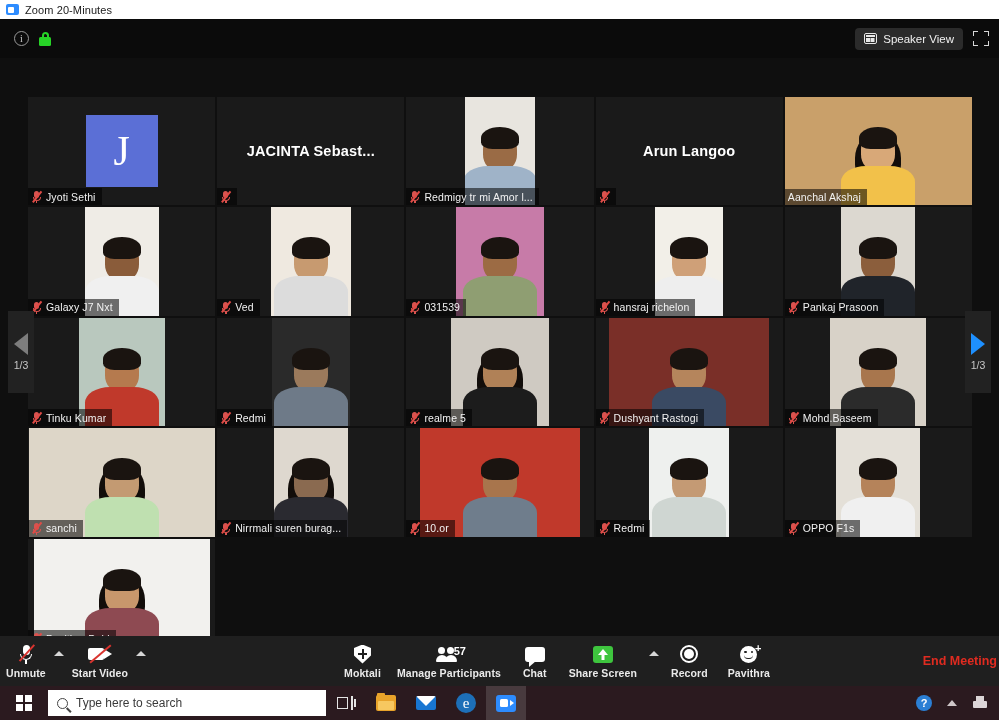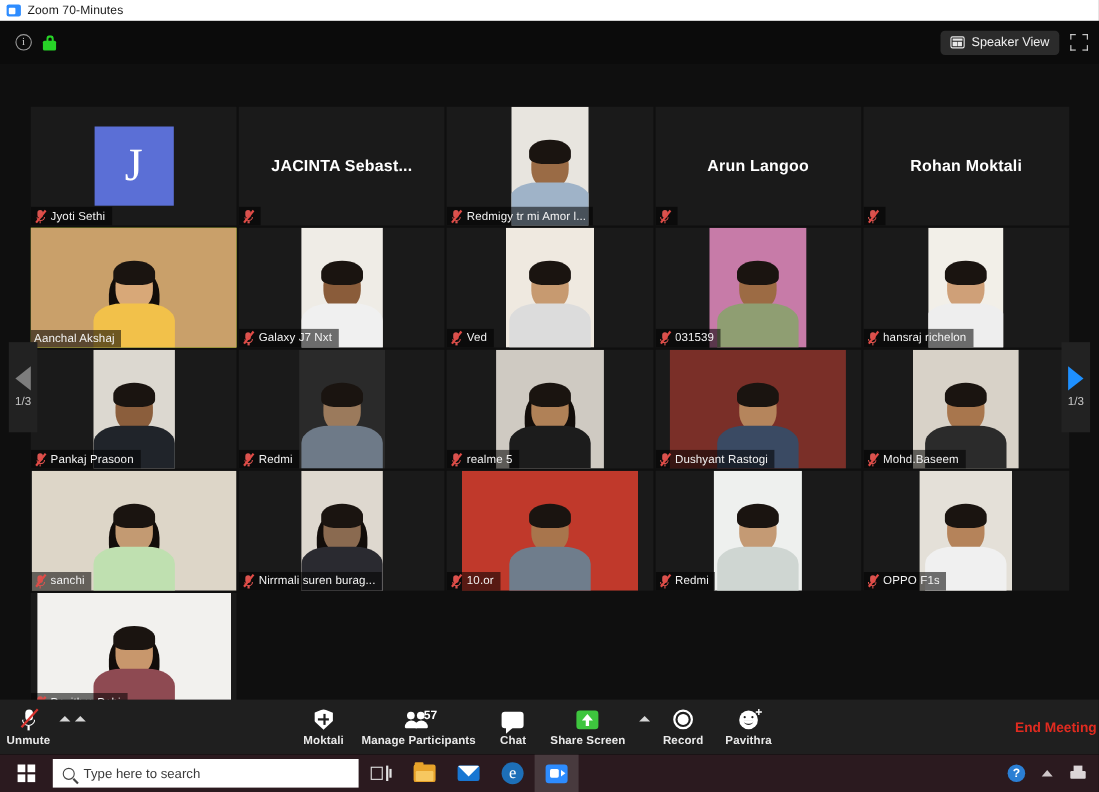--- a/index.html
+++ b/index.html
@@ -474,21 +474,21 @@
   .chev-up { width:0;height:0; border-left:5px solid transparent; border-right:5px solid transparent; border-bottom:6px solid #cfc7c9;}
   .print-ico { width:14px; height:14px; position:relative;}
   .print-ico .pbody{ position:absolute; bottom:2px; left:0; width:14px; height:7px; background:#dcd5d7; border-radius:1px;}
   .print-ico .ptop{ position:absolute; top:0; left:3px; width:8px; height:5px; background:#dcd5d7;}
 </style>
 </head>
 <body>
 
 <div class="titlebar">
   <div class="tb-icon"></div>
-  <div class="tb-title">Zoom 70-Minutes</div>
+  <div class="tb-title">Zoom 20-Minutes</div>
 </div>
 
 <div class="zoom-window">
 
   <div class="meeting-topbar">
     <div class="topbar-left">
       <div class="info-icon">i</div>
       <div class="lock-icon">
         <div class="shackle"></div>
           <div class="body"></div>
@@ -569,31 +569,20 @@
           <div class="no-video-name">Arun Langoo</div>
           <div class="namebar">
             <div class="mic-muted">
               <div class="mic-body"></div>
               <div class="mic-base"></div>
               <div class="mic-stand"></div>
               <div class="slash"></div>
             </div>
           </div>
         </div>
-        <div class="tile">
-          <div class="no-video-name">Rohan Moktali</div>
-          <div class="namebar">
-            <div class="mic-muted">
-              <div class="mic-body"></div>
-              <div class="mic-base"></div>
-              <div class="mic-stand"></div>
-              <div class="slash"></div>
-            </div>
-          </div>
-        </div>
         <div class="tile active-speaker">
           <div class="feed">
             <div class="frame" style="width: 190px; background: rgb(201, 160, 106);">
               <div class="person">
                 <div class="hairlong"></div>
                 <div class="head" style="background:#d8a878">
                   <div class="hair"></div>
                 </div>
                 <div class="torso" style="background:#f2c14a"></div>
               </div>
@@ -699,20 +688,41 @@
             </div>
           </div>
           <div class="namebar">
             <div class="mic-muted">
               <div class="mic-body"></div>
               <div class="mic-base"></div>
               <div class="mic-stand"></div>
               <div class="slash"></div>
             </div>
             <div class="tile-name">Pankaj Prasoon</div>
+          </div>
+        </div>
+        <div class="tile">
+          <div class="feed">
+            <div class="frame" style="width: 86px; background: rgb(185, 200, 190);">
+              <div class="person">
+                <div class="head" style="background:#b57a4e">
+                  <div class="hair"></div>
+                </div>
+                <div class="torso" style="background:#c0392b"></div>
+              </div>
+            </div>
+          </div>
+          <div class="namebar">
+            <div class="mic-muted">
+              <div class="mic-body"></div>
+              <div class="mic-base"></div>
+              <div class="mic-stand"></div>
+              <div class="slash"></div>
+            </div>
+            <div class="tile-name">Tinku Kumar</div>
           </div>
         </div>
         <div class="tile">
           <div class="feed">
             <div class="frame" style="width: 78px; background: rgb(42, 42, 42);">
               <div class="person">
                 <div class="head" style="background:#9b7a5c">
                   <div class="hair"></div>
                 </div>
                 <div class="torso" style="background:#6e7a88"></div>
@@ -932,20 +942,30 @@
         <div class="b"></div>
             <div class="u"></div>
             <div class="s"></div>
             <div class="slash"></div>
       </div>
         </div>
       <div class="lbl">Unmute</div>
     </div>
     <div class="caret"></div>
 
+    <div class="tb-item">
+      <div class="tb-glyph">
+          <div class="ico-cam">
+        <div class="box"></div>
+            <div class="lens"></div>
+            <div class="slash"></div>
+      </div>
+        </div>
+      <div class="lbl">Start Video</div>
+    </div>
     <div class="caret"></div>
 
     <div style="width:190px"></div>
 
     <div class="tb-item">
       <div class="tb-glyph">
           <div class="ico-shield"></div>
         </div>
       <div class="lbl">Moktali</div>
     </div>

